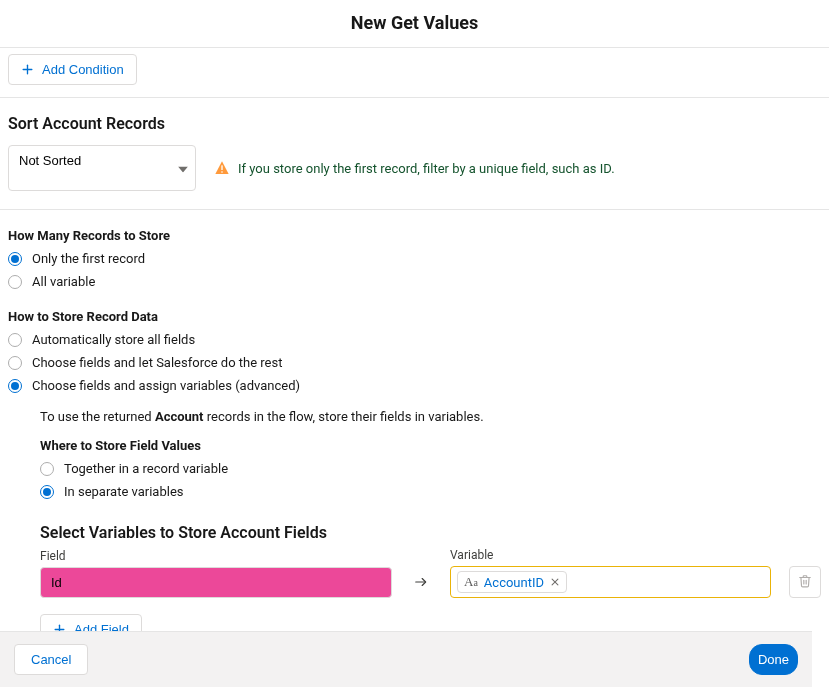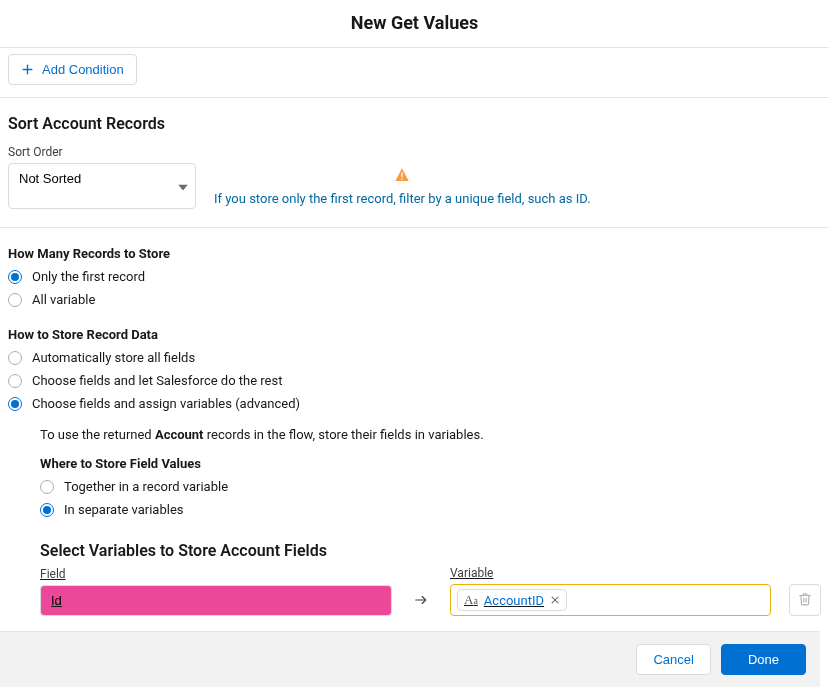--- a/index.html
+++ b/index.html
@@ -80,23 +80,22 @@
       right: 8px;
       top: 50%;
       transform: translateY(-50%);
       pointer-events: none;
       color: #706e6b;
     }
     .warning-row {
       display: flex;
       align-items: center;
       gap: 8px;
-      color: #0369a1;
-      font-size: 13px;
-      flex-direction: column;
+      color: #14532d;
+      font-size: 13px;
     }
     .warning-icon svg {
       display: block;
     }
     .group-heading {
       font-size: 13px;
       font-weight: 700;
       margin-top: 18px;
       margin-bottom: 6px;
     }
@@ -157,21 +156,20 @@
       font-size: 16px;
       font-weight: 600;
       margin-top: 22px;
       margin-bottom: 6px;
     }
     .field-row {
       display: flex;
       align-items: flex-end;
       gap: 18px;
       margin-top: 4px;
-      text-decoration: underline;
     }
     .field-col {
       display: flex;
       flex-direction: column;
     }
     .field-col.field-col-field {
       flex: 0 0 352px;
     }
     .field-col.field-col-var {
       flex: 1;
@@ -232,44 +230,44 @@
       cursor: pointer;
       color: #b0adab;
     }
     .add-field-wrapper {
       margin-top: 16px;
       margin-bottom: 18px;
     }
     .footer {
       position: absolute;
       left: 0;
-      right: 9px;
+      right: 17px;
       bottom: 0;
       background: #f3f2f2;
       border-top: 1px solid #e5e5e5;
       padding: 12px 14px;
       display: flex;
-      justify-content: flex-end;
-      gap: 10px;
+      justify-content: space-between;
+      gap: 24px;
     }
     .btn-neutral {
       border: 1px solid #dddbda;
       background: #fff;
       color: #0070d2;
       border-radius: 4px;
       padding: 7px 16px;
       font-size: 13px;
       cursor: pointer;
     }
     .btn-brand {
       border: 1px solid #0070d2;
       background: #0070d2;
       color: #fff;
-      border-radius: 4px;
-      padding: 7px 26px;
+      border-radius: 13px;
+      padding: 7px 8px;
       font-size: 13px;
       cursor: pointer;
     }
     .body-area {
       padding: 0 8px;
     }
     .content-wrap {
       padding-bottom: 80px;
     }
     .aa-icon {
@@ -294,21 +292,20 @@
           </svg>
       </span>
       <span>Add Condition</span>
     </button>
   </div>
 
   <hr class="hr">
 
   <div class="body-area">
     <div class="section-heading">Sort Account Records</div>
-    <div class="field-label">Sort Order</div>
     <div class="sort-row">
       <div class="select-box">
         <button class="select-input">Not Sorted</button>
         <span class="select-caret">
           <svg width="10" height="6" viewBox="0 0 10 6">
               <path d="M0 0 L5 6 L10 0 Z" fill="#706e6b"></path>
             </svg>
         </span>
       </div>
       <div class="warning-row">

